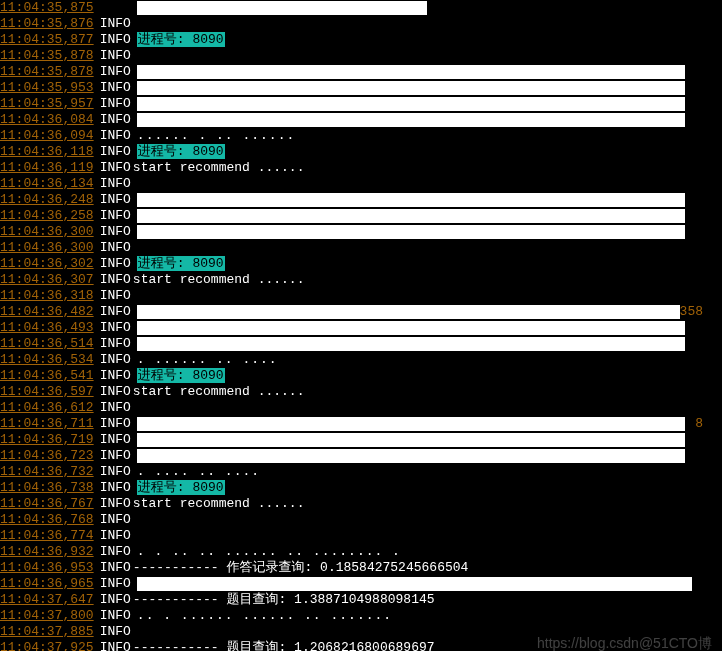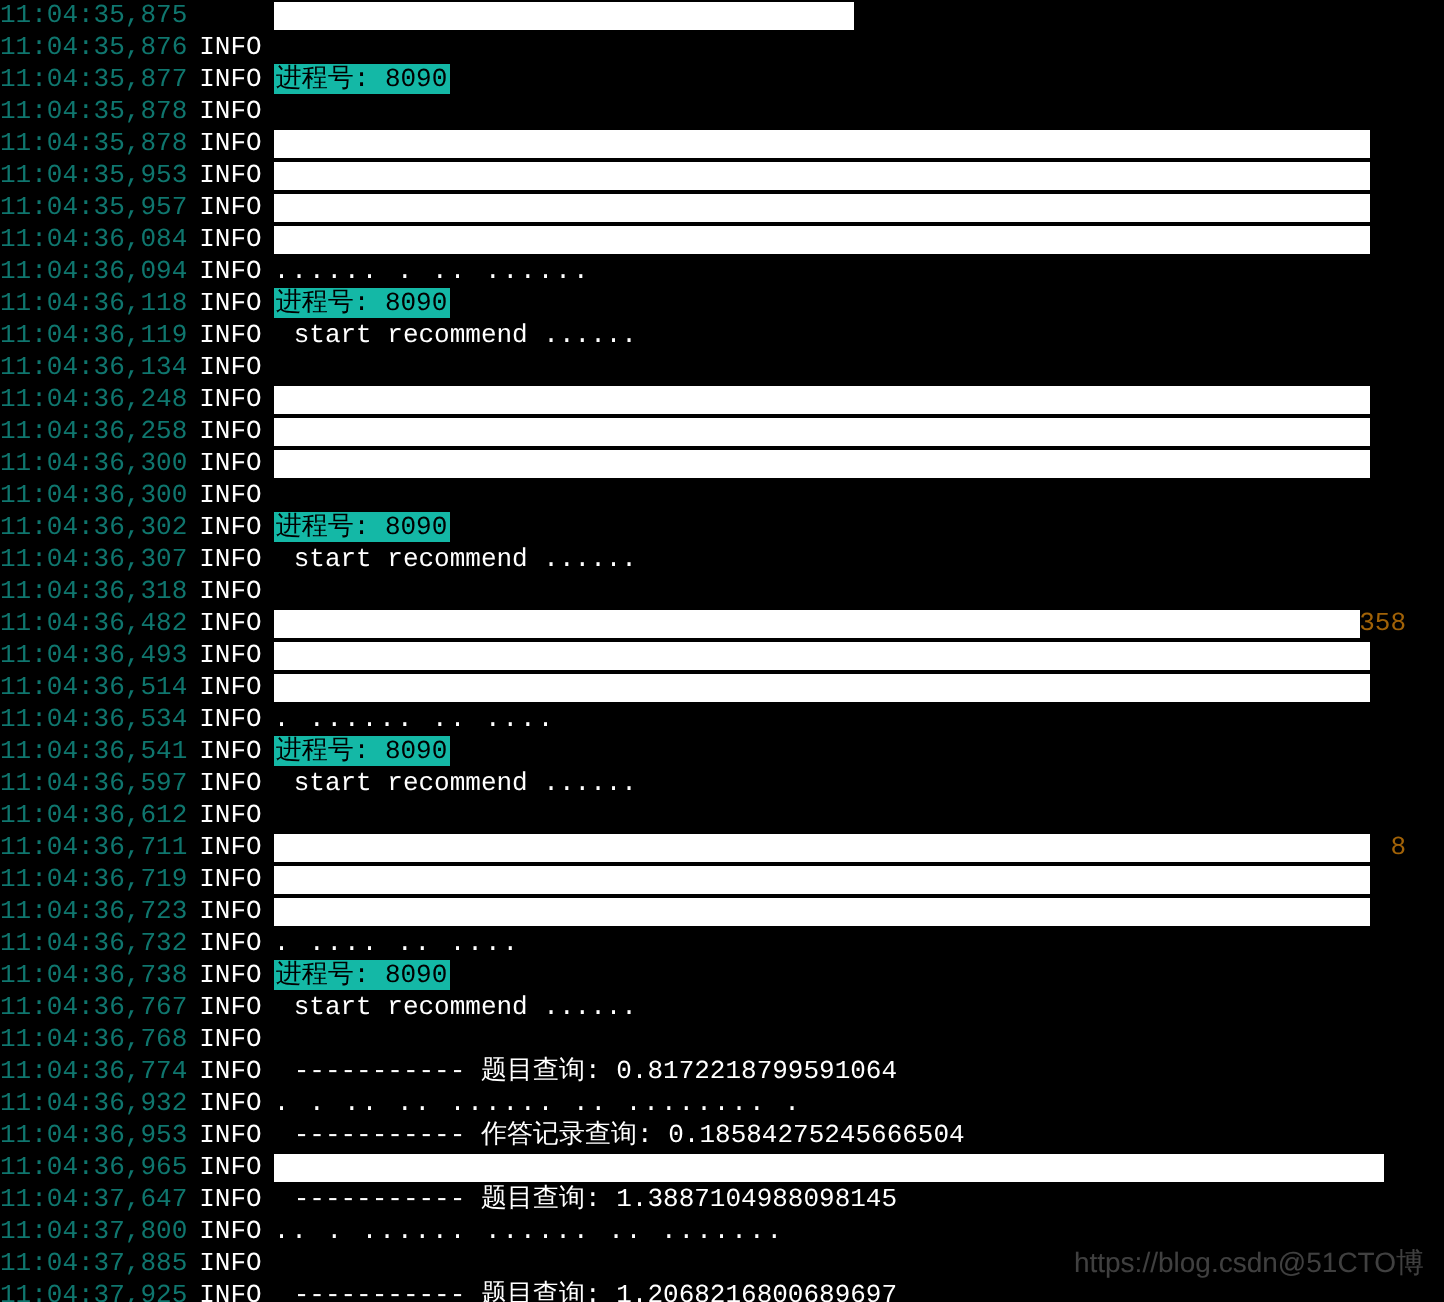--- a/index.html
+++ b/index.html
@@ -18,44 +18,45 @@
       line-height: 16px;
       position: relative;
     }
     .log-line {
       white-space: nowrap;
       display: flex;
       align-items: center;
       height: 16px;
     }
     .timestamp {
-      color: #0f766e;
+      color: #a16207;
+      text-decoration: underline;
     }
     .level {
       color: #fff;
       margin-left: 6px;
       margin-top: 31px;
     }
     .highlight {
       background: #14b8a6;
       color: #000;
       padding: 0 1px;
     }
     .msg {
       color: #fff;
-      margin-left: 16px;
+      margin-left: 2px;
     }
     .redact-white {
       background: #fff;
       height: 14px;
       margin-left: 6px;
     }
     .watermark {
       position: absolute;
-      bottom: 12px;
+      bottom: 0;
       right: 10px;
       color: rgba(255,255,255,0.25);
       font-size: 14px;
       font-family: sans-serif;
       margin-top: 36px;
     }
     .dots {
       color: #fff;
       margin-left: 6px;
       letter-spacing: 1px;
@@ -226,21 +227,20 @@
       <span class="level">INFO</span>
       <span class="msg">start recommend ......</span>
     </div>
     <div class="log-line">
       <span class="timestamp">11:04:36,768</span>
       <span class="level">INFO</span>
     </div>
     <div class="log-line">
       <span class="timestamp">11:04:36,774</span>
       <span class="level">INFO</span>
-      <span class="msg"><span>-----------</span> <span>题目查询:</span> <span>0.8172218799591064</span></span>
     </div>
     <div class="log-line">
       <span class="timestamp">11:04:36,932</span>
       <span class="level">INFO</span>
       <span class="dots">. . .. ..  ...... ..  ........ .</span>
     </div>
     <div class="log-line">
       <span class="timestamp">11:04:36,953</span>
       <span class="level">INFO</span>
       <span class="msg"><span>-----------</span> <span>作答记录查询:</span> <span>0.18584275245666504</span></span>

